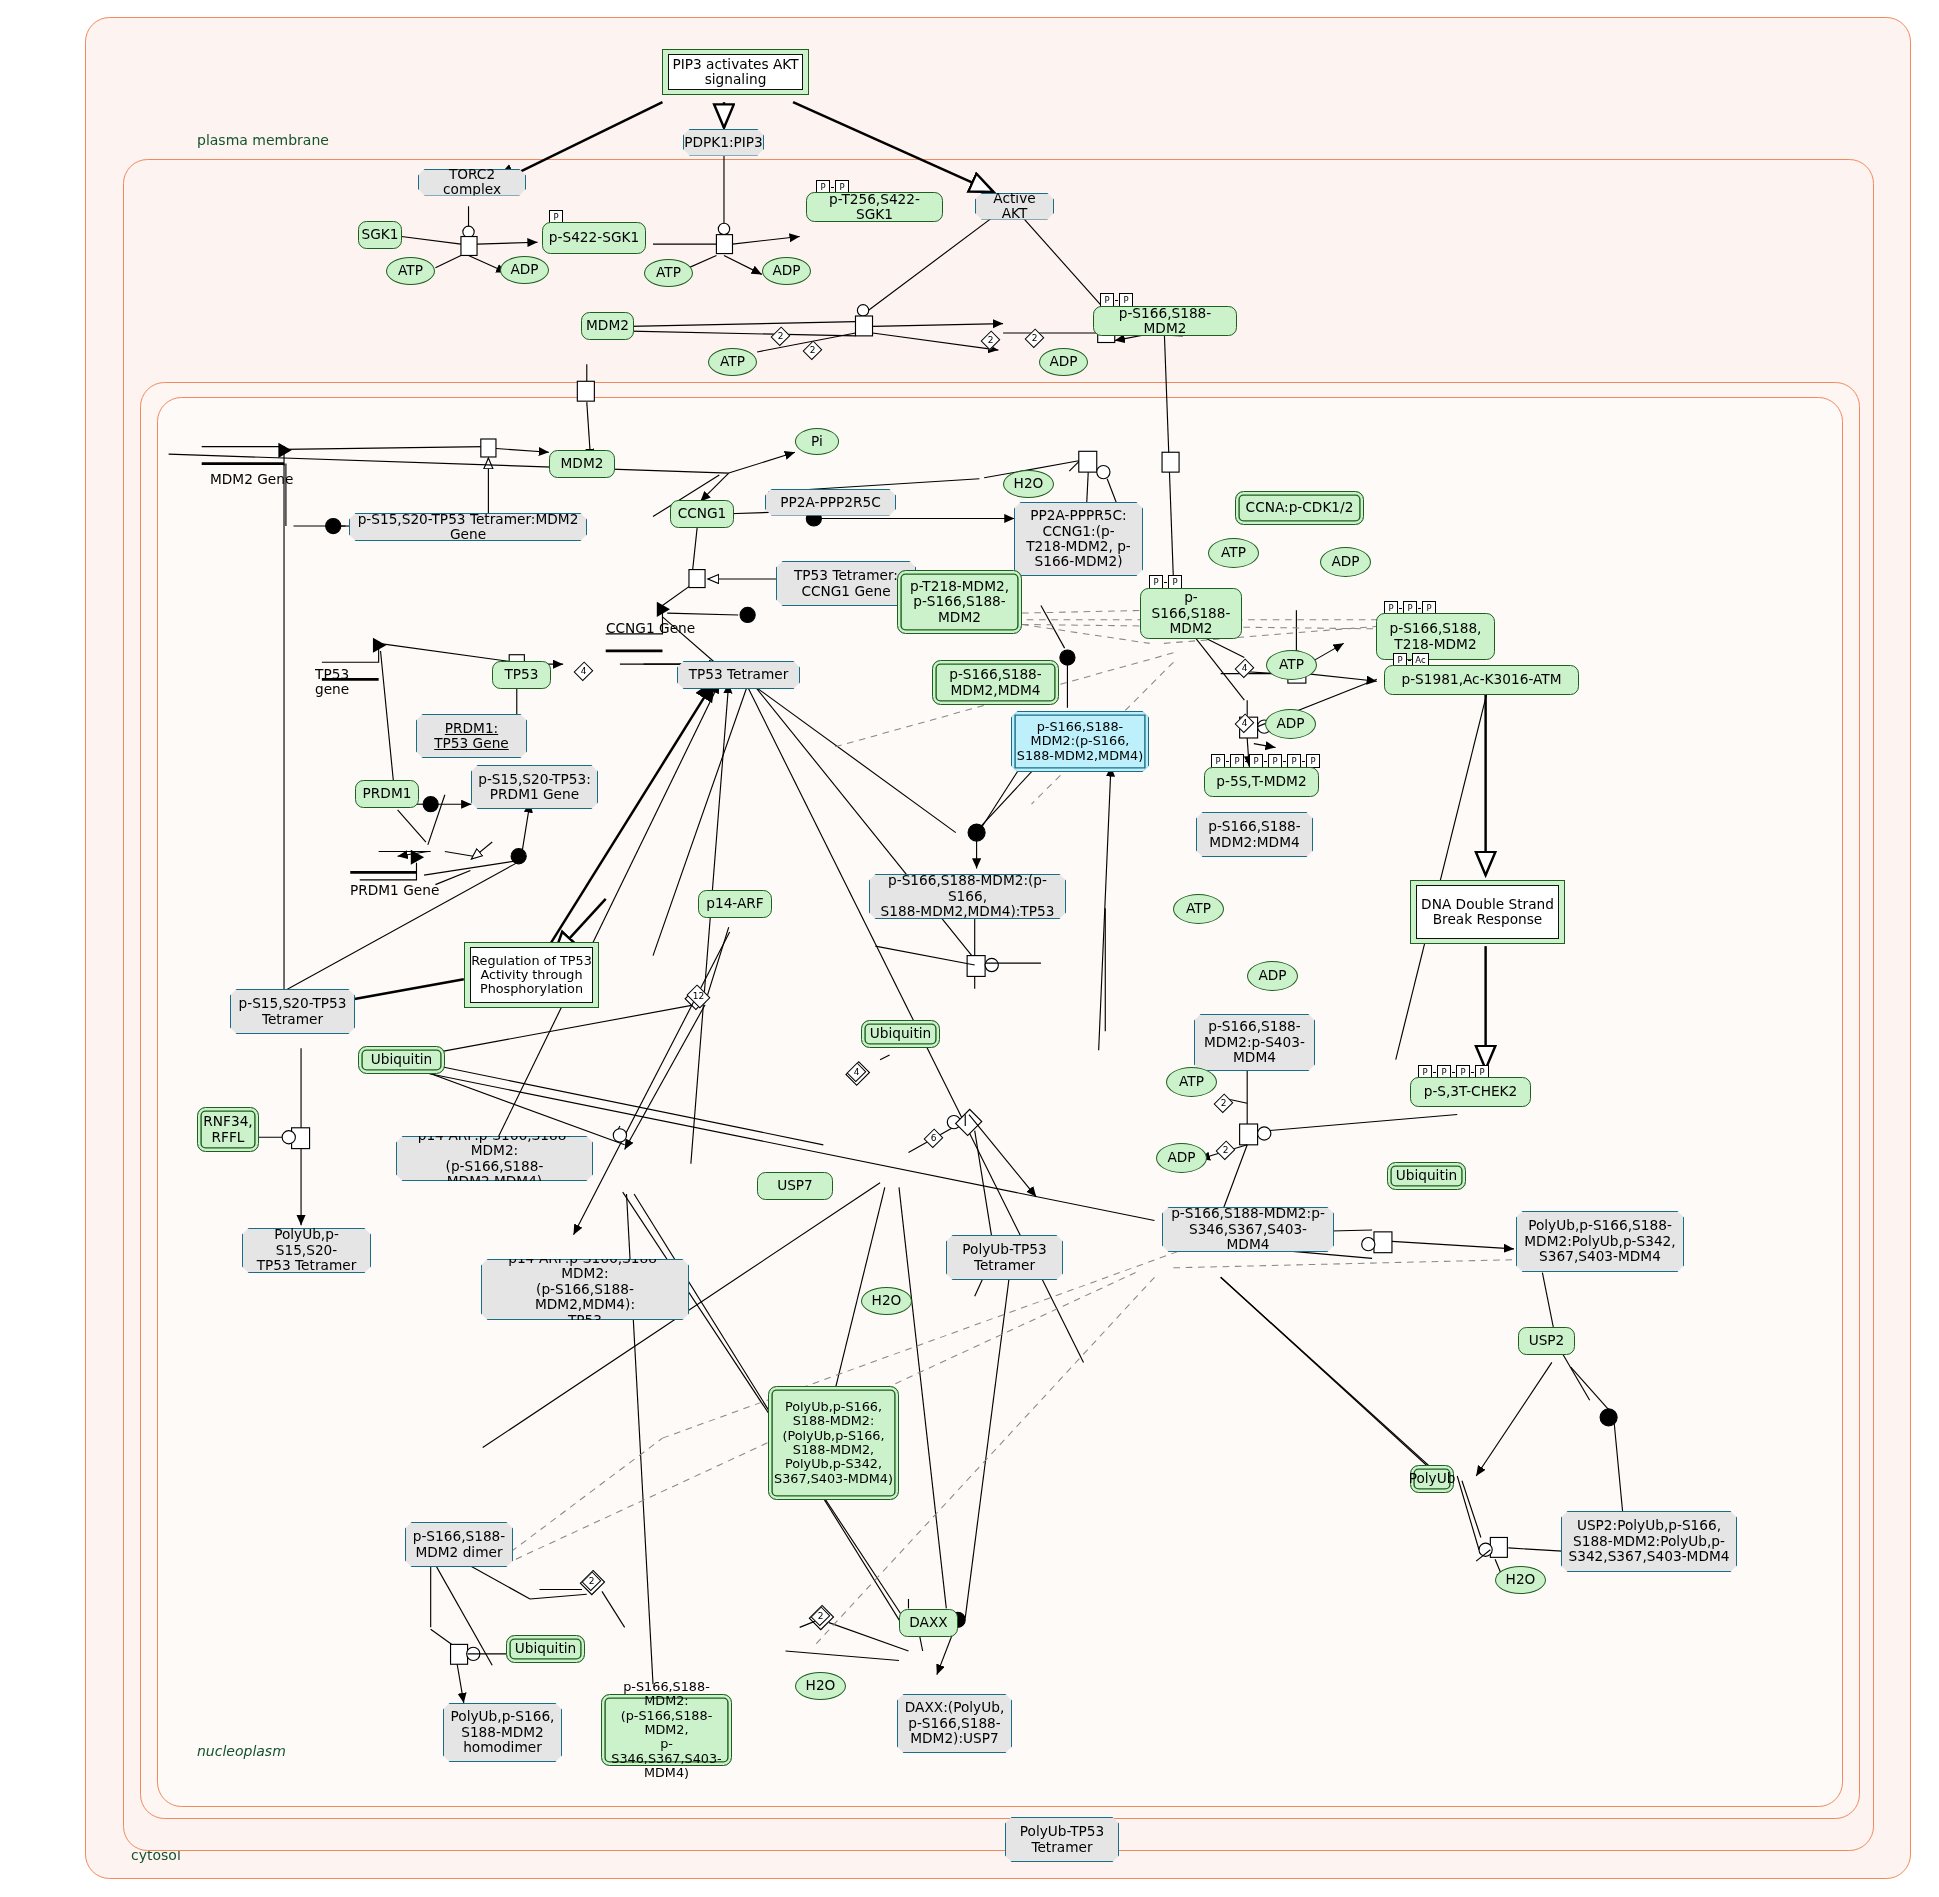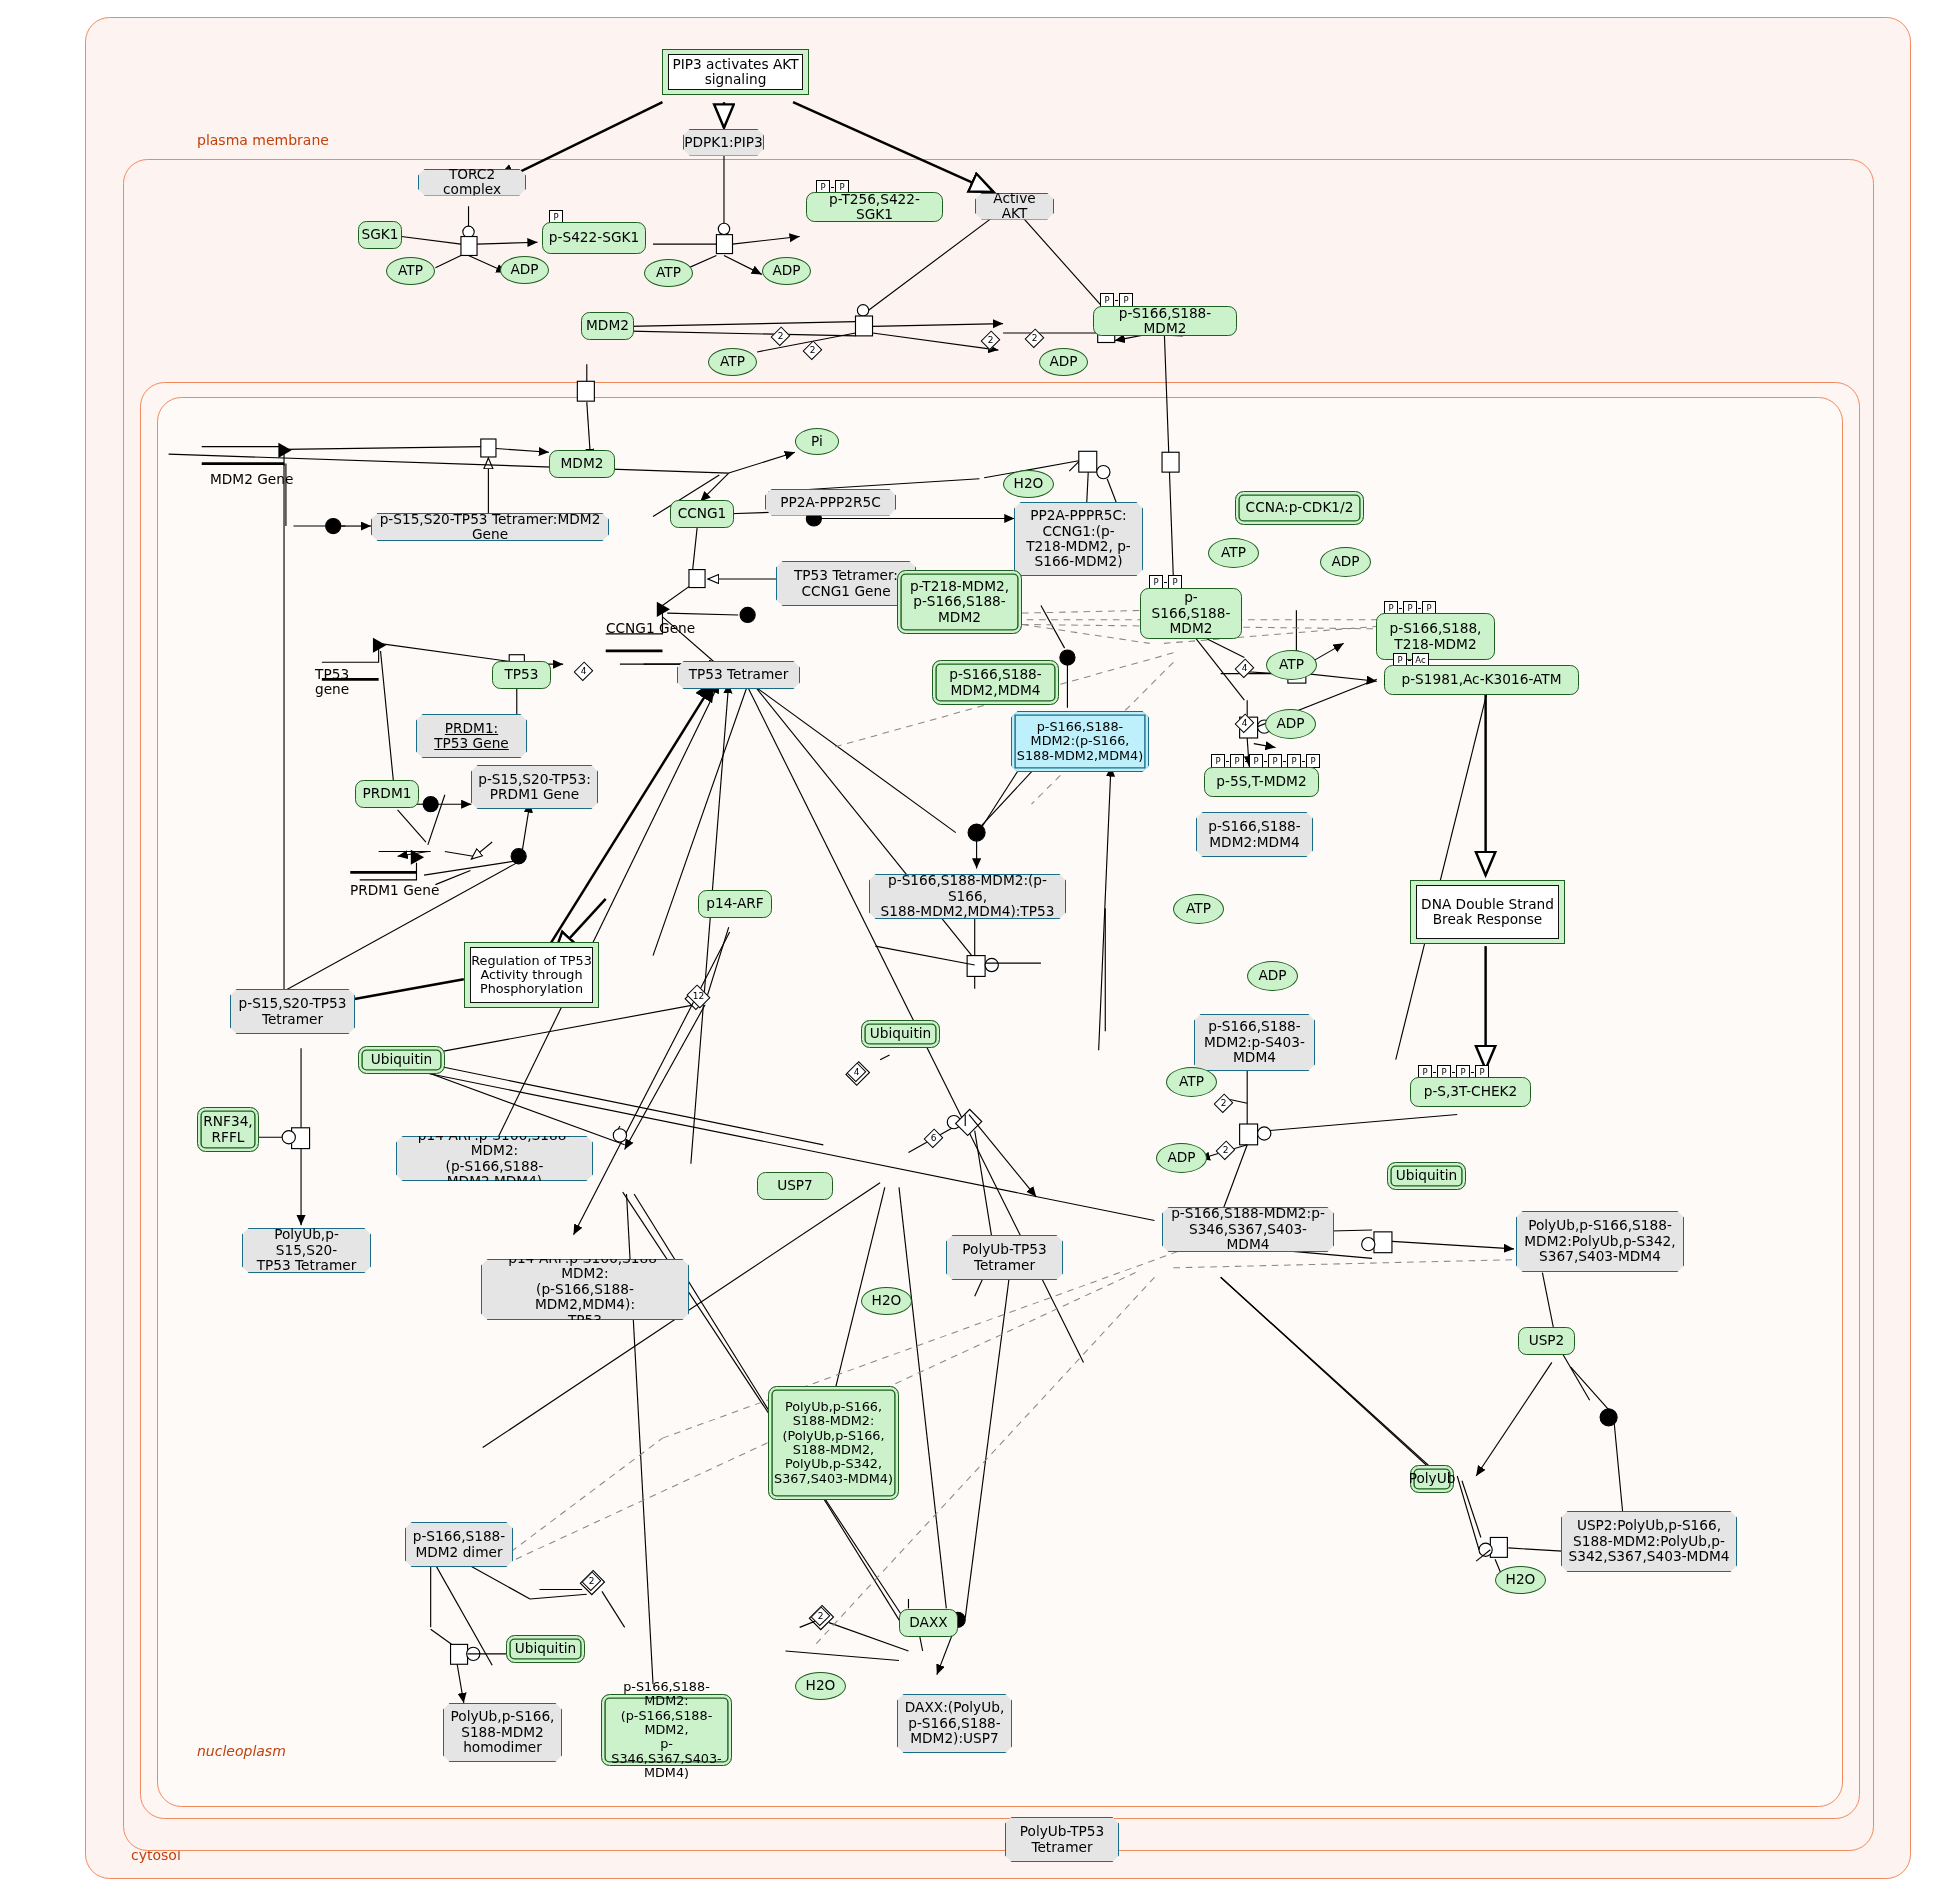--- a/index.html
+++ b/index.html
@@ -5,21 +5,21 @@
   html,body{margin:0;padding:0;background:#fff;}
   body{font-family:"DejaVu Sans", sans-serif;}
   #stage{position:relative;width:1939px;height:1897px;background:#ffffff;overflow:hidden;}
 
   
   .compartment{position:absolute;box-sizing:border-box;border:1.9px solid #f08a5d;border-radius:24.6px;}
   .comp-cytosol{background:#fdf3f0;}
   .comp-plasma{background:#fdf3f0;}
   .comp-nucleo{background:#fdf6f3;}
   .comp-inner{background:#fdfaf8;}
-  .comp-label{position:absolute;font-size:14px;color:#c2410c;white-space:nowrap;}
+  .comp-label{position:absolute;font-size:14px;color:#14532d;white-space:nowrap;}
 
   
   .node{position:absolute;box-sizing:border-box;display:flex;align-items:center;justify-content:center;
         text-align:center;font-size:13.7px;color:#000;line-height:1.12;padding:1.9px 4.7px;}
   .prot{background:#ccf2cc;border:1.3px solid #1e5e1e;border-radius:8.5px;}
   .cplx{background:#e5e5e5;border:1.3px solid #1a6d86;
         clip-path:polygon(6.6px 0,calc(100% - 6.6px) 0,100% 6.6px,100% calc(100% - 6.6px),calc(100% - 6.6px) 100%,6.6px 100%,0 calc(100% - 6.6px),0 6.6px);}
   .small{background:#ccf2cc;border:1.3px solid #1e5e1e;border-radius:50%/50%;}
   .setbox{background:#ccf2cc;border:1.3px solid #1e5e1e;border-radius:8.5px;box-shadow:inset 0 0 0 2.4px #ccf2cc, inset 0 0 0 3.8px #1e5e1e;}
   .setcplx{background:#bdf0fb;border:1.3px solid #1a6d86;box-shadow:inset 0 0 0 2.4px #bdf0fb, inset 0 0 0 3.8px #1a6d86;
@@ -370,21 +370,21 @@
     <b>P</b>
       <span class="modlink"></span>
       <b>P</b>
   </div>
   <div class="node prot" style="left:1093px;top:306px;width:144px;height:30px;">p-S166,S188-MDM2</div>
 
   <div class="gene-label" style="left:210px;top:471px;">MDM2 Gene</div>
 
   <div class="node prot" style="left:549px;top:450px;width:66px;height:28px;">MDM2</div>
 
-  <div class="node cplx" style="left:371px;top:513px;width:238px;height:28px;">p-S15,S20-TP53 Tetramer:MDM2 Gene</div>
+  <div class="node cplx" style="left:349px;top:513px;width:238px;height:28px;">p-S15,S20-TP53 Tetramer:MDM2 Gene</div>
 
   <div class="node small" style="left:795px;top:428px;width:44px;height:26.5px;">Pi</div>
 
   <div class="node prot" style="left:670px;top:500px;width:64px;height:28px;">CCNG1</div>
 
   <div class="node cplx" style="left:765px;top:489px;width:131px;height:26.5px;">PP2A-PPP2R5C</div>
 
   <div class="node small" style="left:1003px;top:470px;width:51px;height:28px;">H2O</div>
 
   <div class="node cplx" style="left:1014px;top:502px;width:129px;height:74px;white-space:pre-line;">PP2A-PPPR5C:

